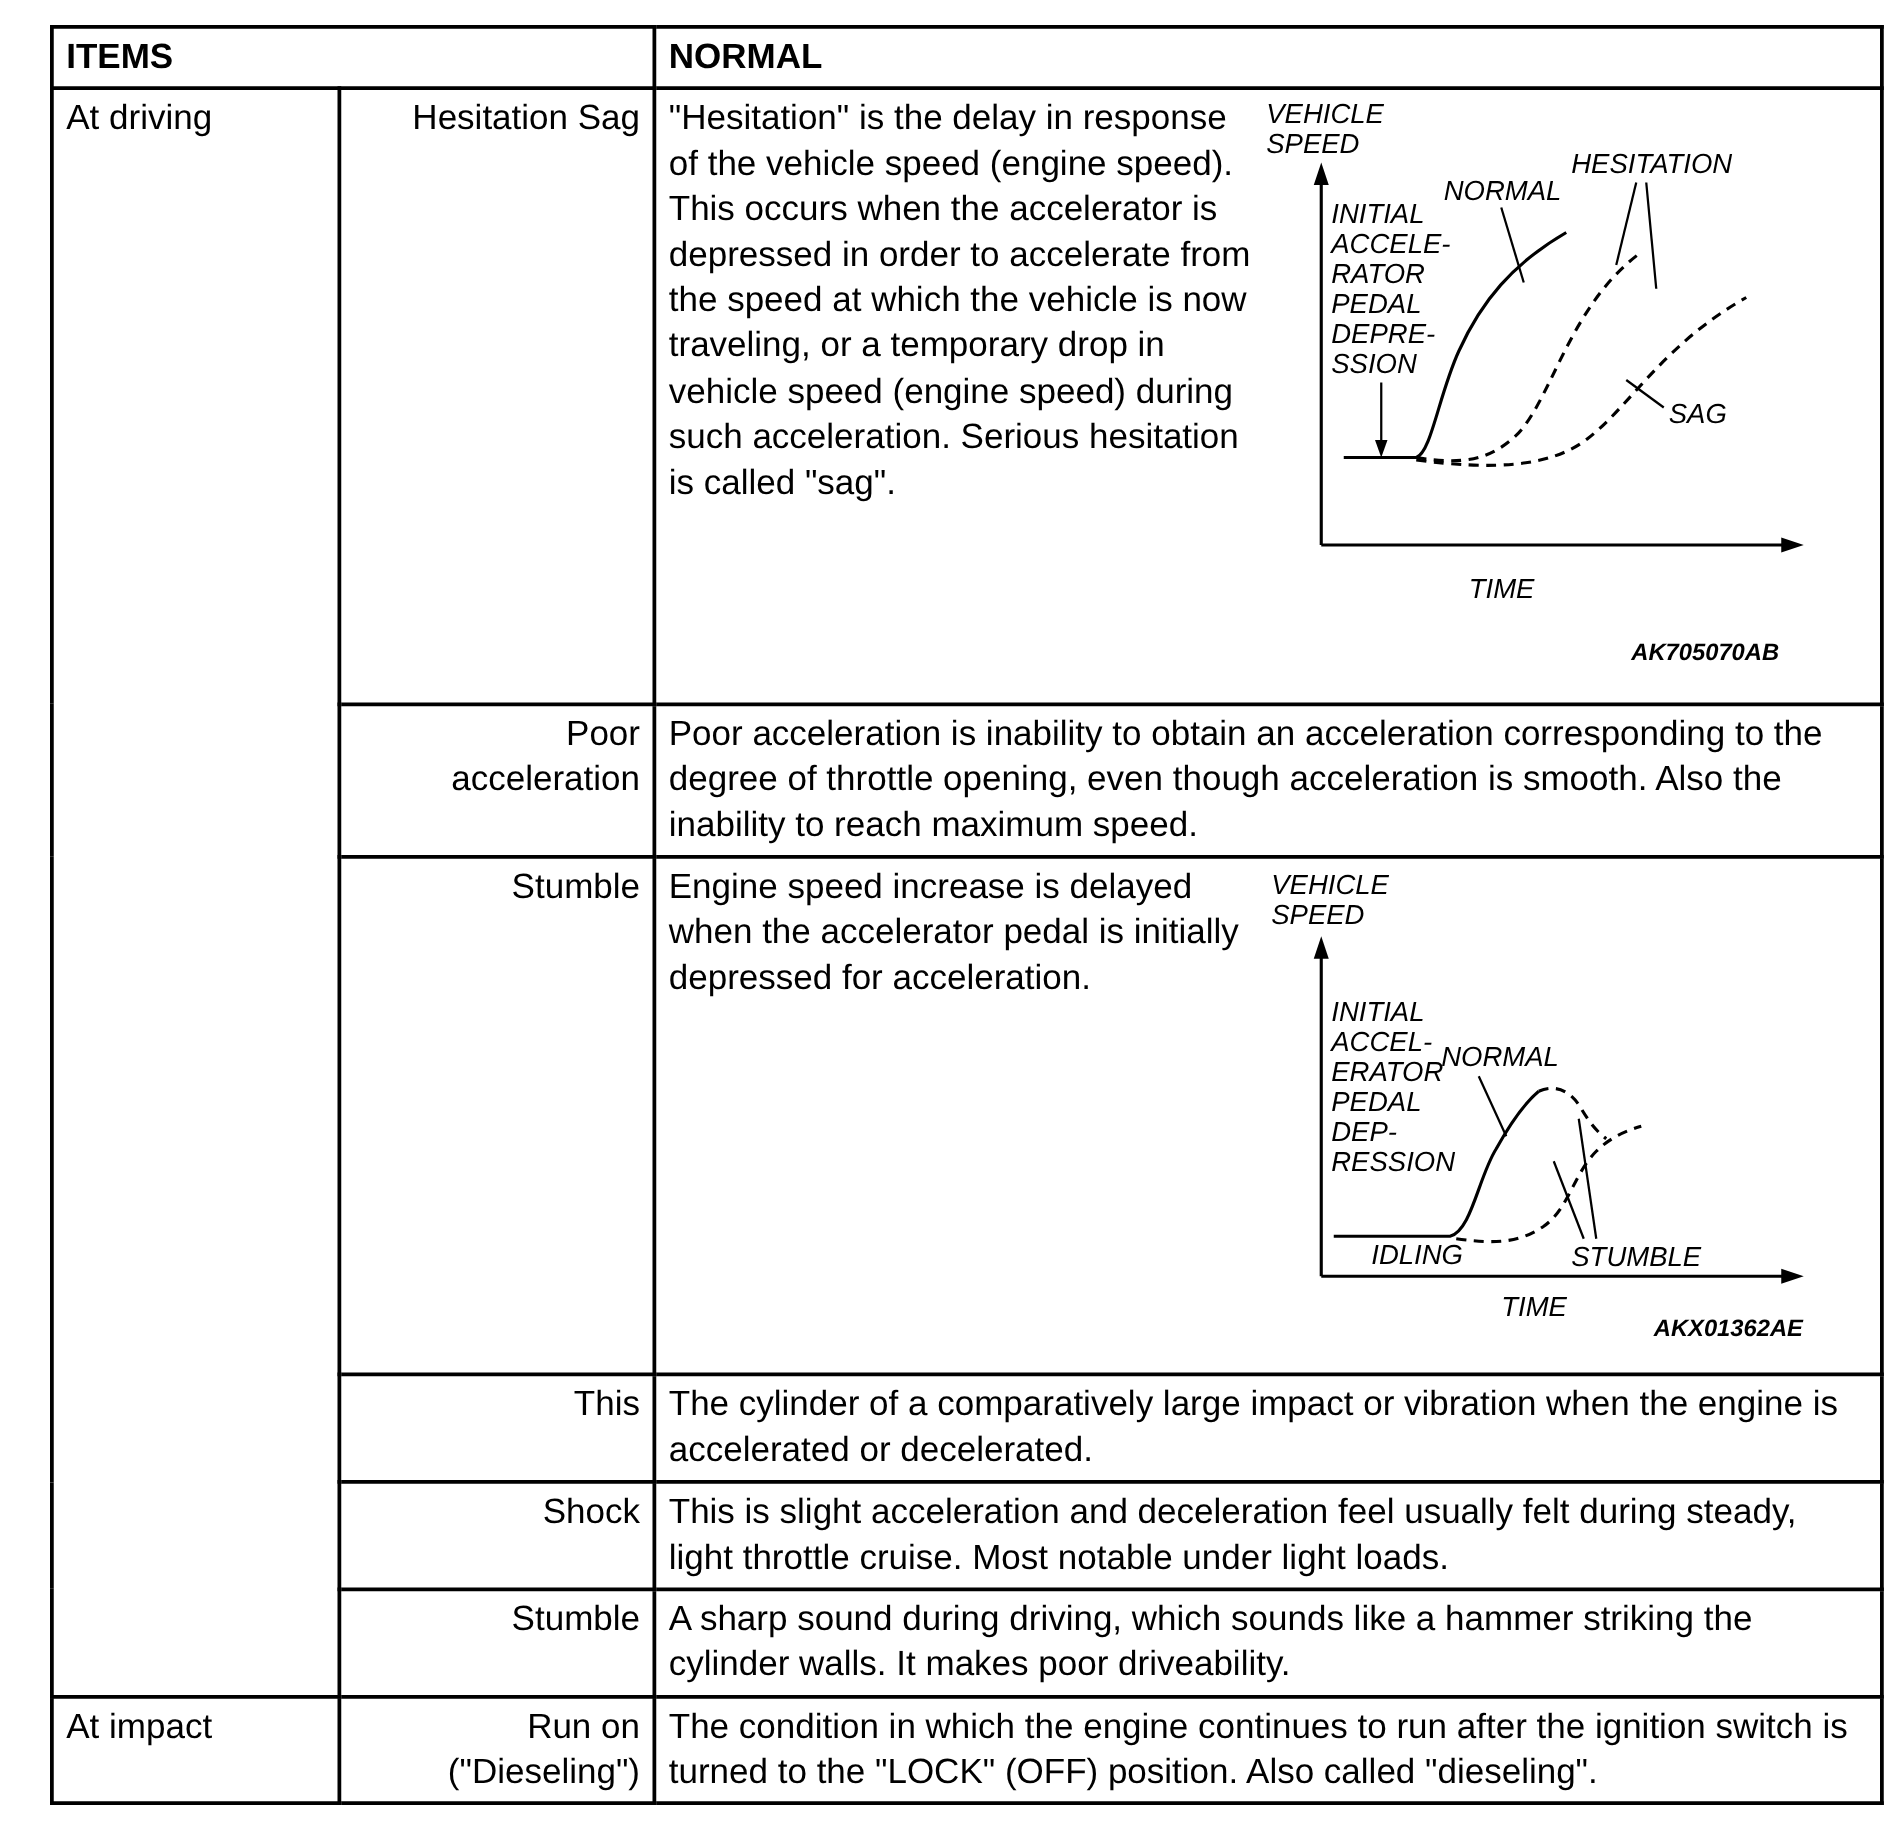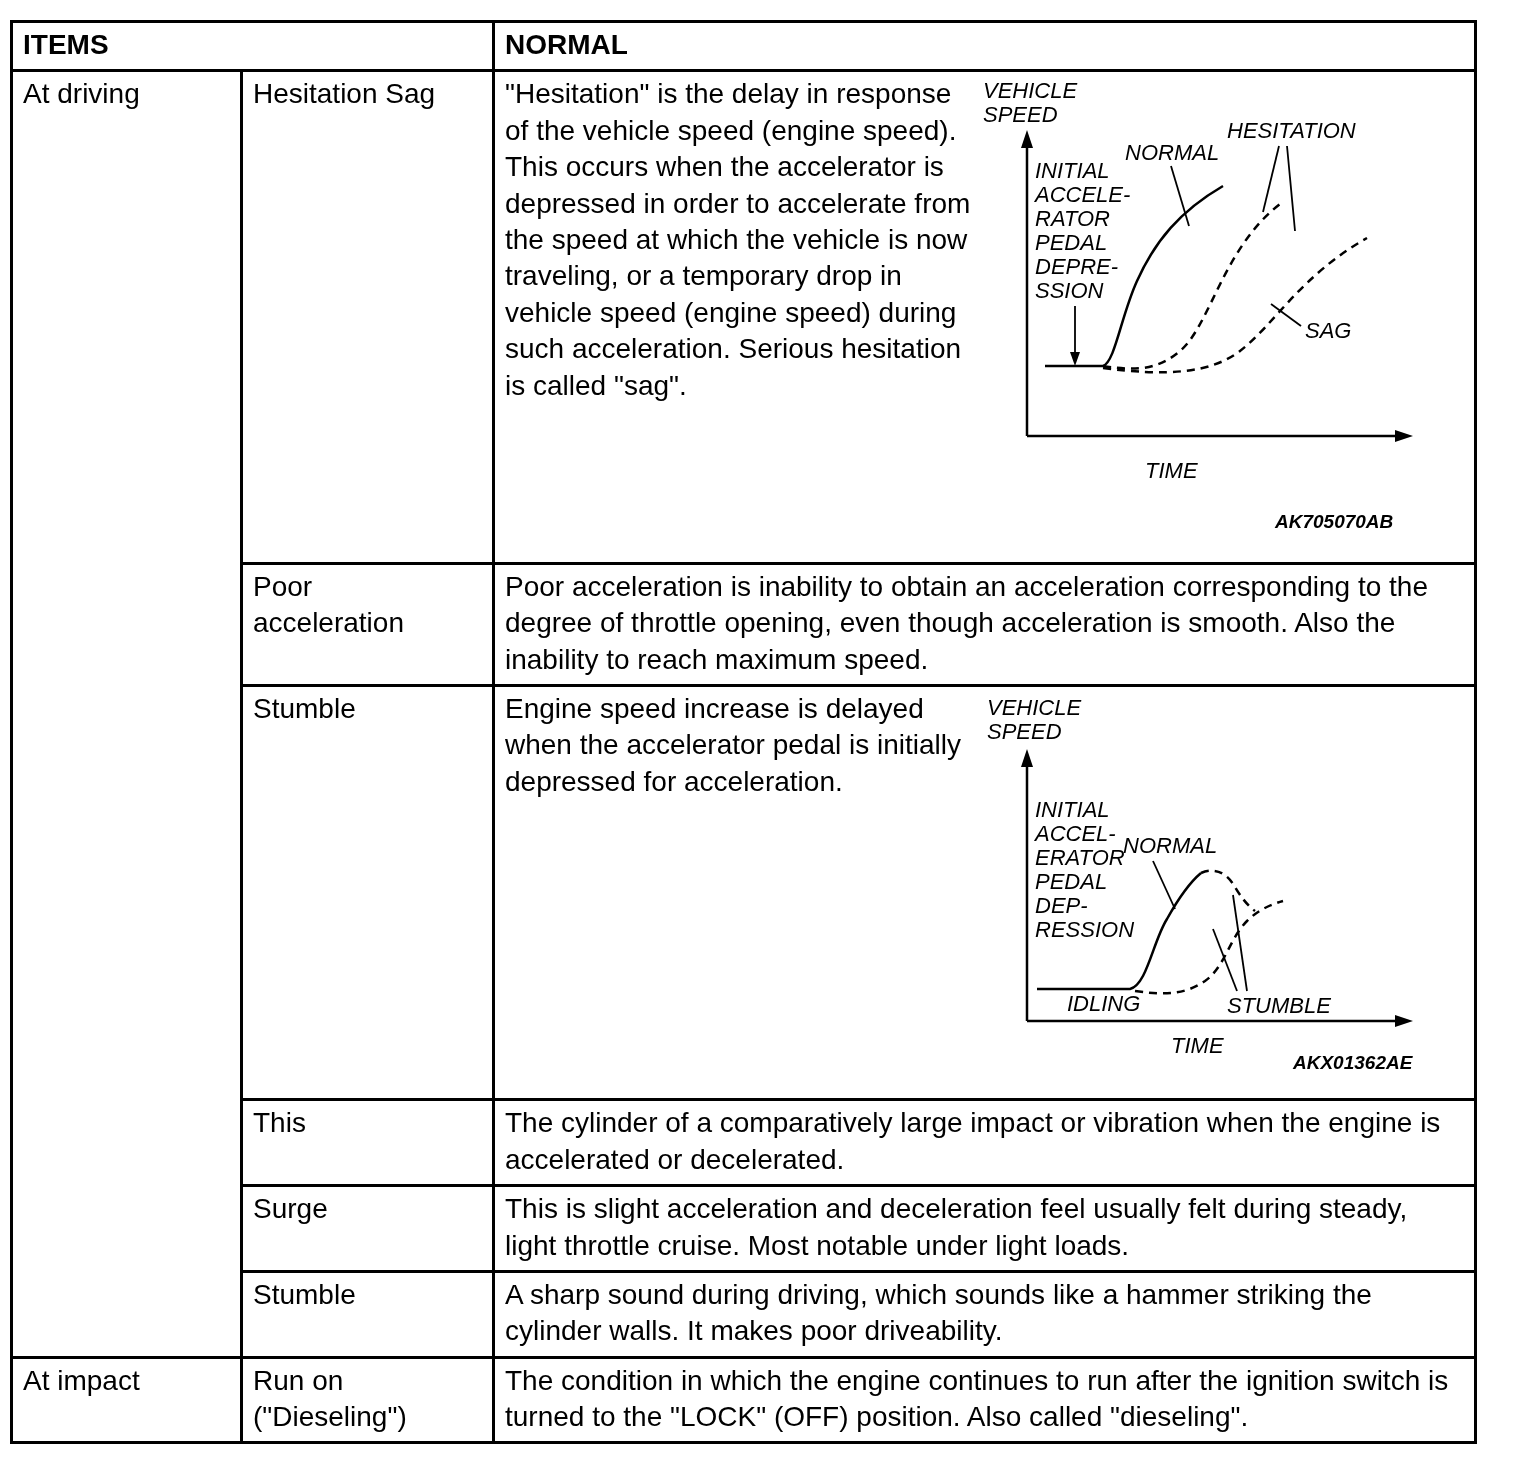--- a/index.html
+++ b/index.html
@@ -5,21 +5,21 @@
   html, body {
     margin: 0;
     padding: 0;
     background: #ffffff;
     font-family: "Liberation Sans", sans-serif;
     color: #000;
   }
   .page {
     width: 1520px;
     box-sizing: border-box;
-    padding: 20px 10px;
+    padding: 20px 40px;
   }
   table.symptom-table {
     border-collapse: collapse;
     width: 1464px;
     table-layout: fixed;
   }
   table.symptom-table th,
   table.symptom-table td {
     border: 3px solid #000;
     vertical-align: top;
@@ -29,21 +29,21 @@
   }
   th {
     text-align: left;
     font-weight: bold;
     padding-top: 2px;
     padding-bottom: 2px;
   }
   col.c1 { width: 230px; }
   col.c2 { width: 252px; }
   col.c3 { width: 982px; }
-  .label-cell { white-space: pre-line; }
+  .label-cell { white-space: pre-line; text-align: right; }
   .desc-flex {
     display: flex;
     flex-direction: row;
     align-items: flex-start;
   }
   .desc-text { width: 470px; flex: 0 0 auto; }
   .diagram-wrap { flex: 1 1 auto; font-style: italic; }
   svg text {
     font-family: "Liberation Sans", sans-serif;
     font-size: 22px;
@@ -168,21 +168,21 @@
         </div>
       </td>
     </tr>
 
     <tr>
       <td class="label-cell">This</td>
       <td>The cylinder of a comparatively large impact or vibration when the engine is accelerated or decelerated.</td>
     </tr>
 
     <tr>
-      <td class="label-cell">Surge</td>
+      <td class="label-cell">Shock</td>
       <td>This is slight acceleration and deceleration feel usually felt during steady, light throttle cruise. Most notable under light loads.</td>
     </tr>
 
     <tr>
       <td class="label-cell">Stumble</td>
       <td>A sharp sound during driving, which sounds like a hammer striking the cylinder walls. It makes poor driveability.</td>
     </tr>
 
     <tr>
       <td>At impact</td>

